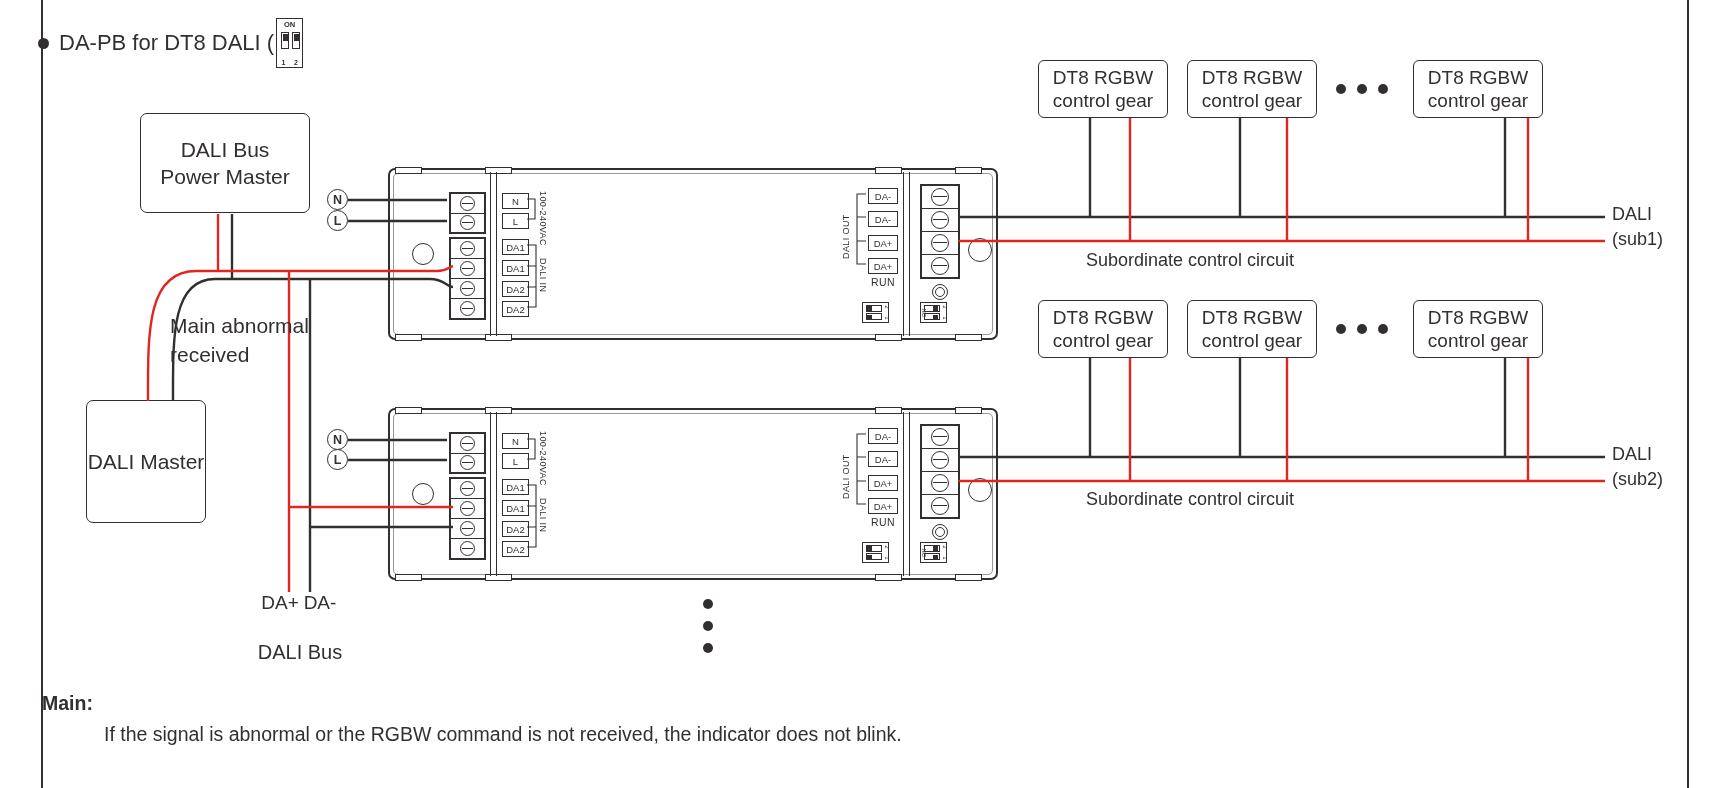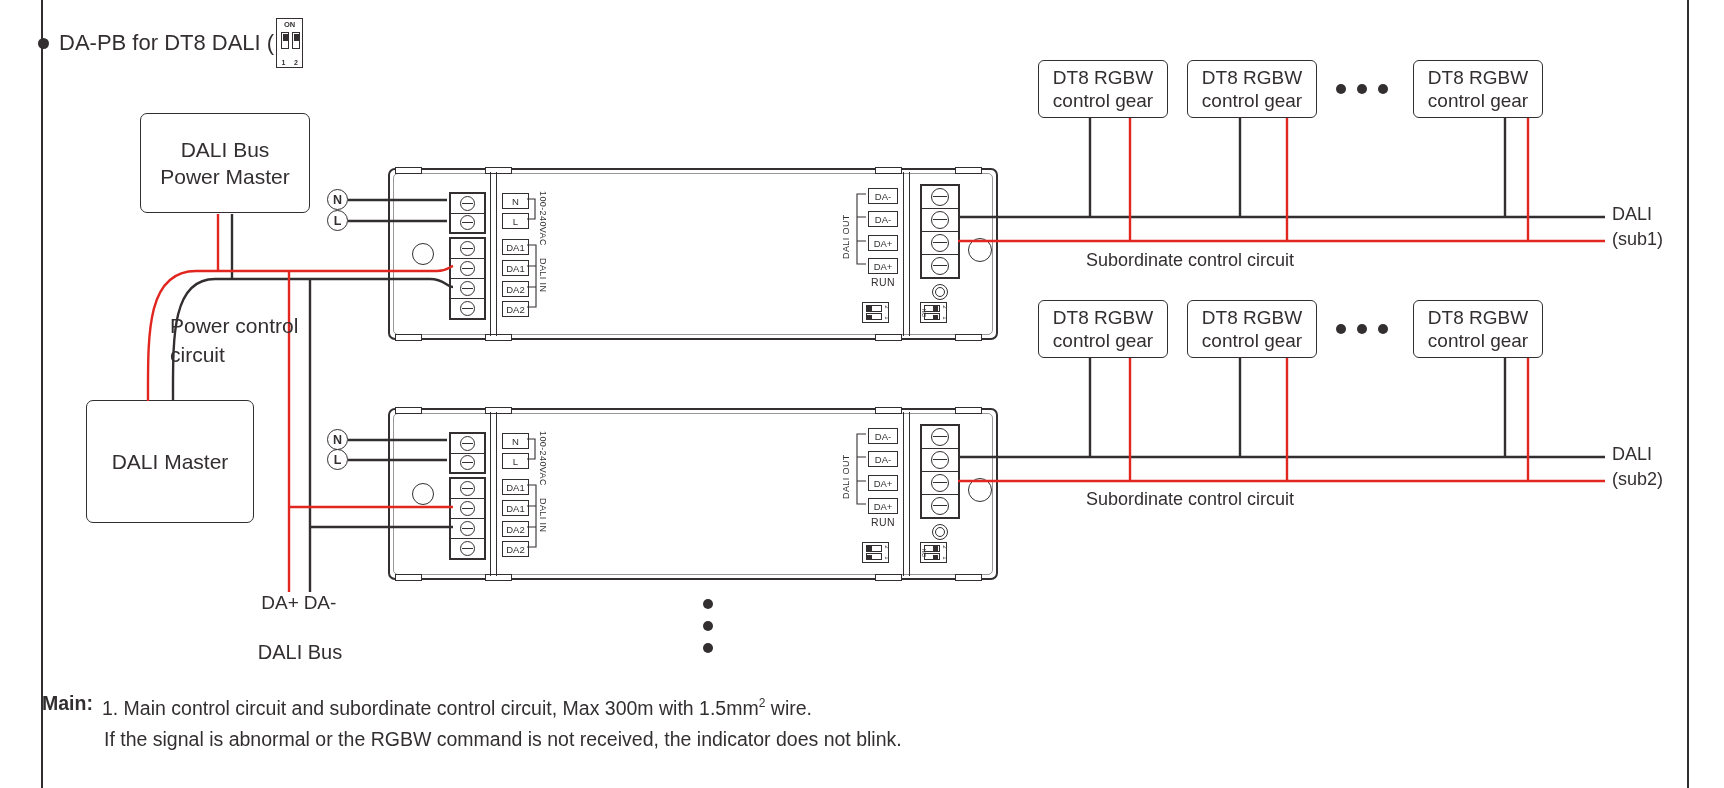--- a/index.html
+++ b/index.html
@@ -80,21 +80,21 @@
         <b>1</b>
         <b>2</b>
       </span>
   </span>
 </div>
 
 <div class="box" style="left:140px;top:113px;width:170px;height:100px">
   <span>DALI Bus</span>
   <span>Power Master</span>
 </div>
-<div class="box" style="left:86px;top:400px;width:168px;height:123px">
+<div class="box" style="left:86px;top:400px;width:120px;height:123px">
   <span>DALI Master</span>
 </div>
 
 <div class="dt8" style="left:1038px;top:60px">
     <span>DT8 RGBW</span>
     <span>control gear</span>
   </div>
 <div class="dt8" style="left:1187px;top:60px">
     <span>DT8 RGBW</span>
     <span>control gear</span>
@@ -310,32 +310,31 @@
   <path class="bk" d="M527,199 H535 V219 H527 M527,245 H536 V307 H527 M527,266 H536 M527,287 H536 M866,194 H857 V264 H866 M866,217 H857 M866,241 H857"></path>
   <path class="bk" d="M527,439 H535 V459 H527 M527,485 H536 V547 H527 M527,506 H536 M527,527 H536 M866,434 H857 V504 H866 M866,457 H857 M866,481 H857"></path>
 </svg>
 
 <div class="nl" style="left:327px;top:189px">N</div>
 <div class="nl" style="left:327px;top:210px">L</div>
 <div class="nl" style="left:327px;top:429px">N</div>
 <div class="nl" style="left:327px;top:449px">L</div>
 
 <div class="lbl" style="left:170px;top:311px;font-size:21px;line-height:29px">
-  <div>Power control</div>
-  <div>circuit</div>
+  <div>Main abnormal</div>
+  <div>received</div>
 </div>
 <div class="lbl" style="left:258px;top:592px;width:44px;text-align:center;font-size:19px">DA+</div>
 <div class="lbl" style="left:298px;top:592px;width:44px;text-align:center;font-size:19px">DA-</div>
 <div class="lbl" style="left:252px;top:641px;width:96px;text-align:center;font-size:20px">DALI Bus</div>
 <div class="subl" style="left:1040px;top:250px">Subordinate control circuit</div>
 <div class="subl" style="left:1040px;top:489px">Subordinate control circuit</div>
 <div class="lbl" style="left:1612px;top:204px;font-size:18px">DALI</div>
 <div class="lbl" style="left:1612px;top:229px;font-size:18px">(sub1)</div>
 <div class="lbl" style="left:1612px;top:444px;font-size:18px">DALI</div>
 <div class="lbl" style="left:1612px;top:469px;font-size:18px">(sub2)</div>
 
 <div class="note">
   <div class="row1">
     <b>Main:</b>
-    <span><span>1. Main control circuit and subordinate control circuit, Max 300m with 1.5mm</span><sup>2</sup><span> wire.</span></span>
   </div>
   <div class="ind2">If the signal is abnormal or the RGBW command is not received, the indicator does not blink.</div>
 </div>
 
 </body></html>

